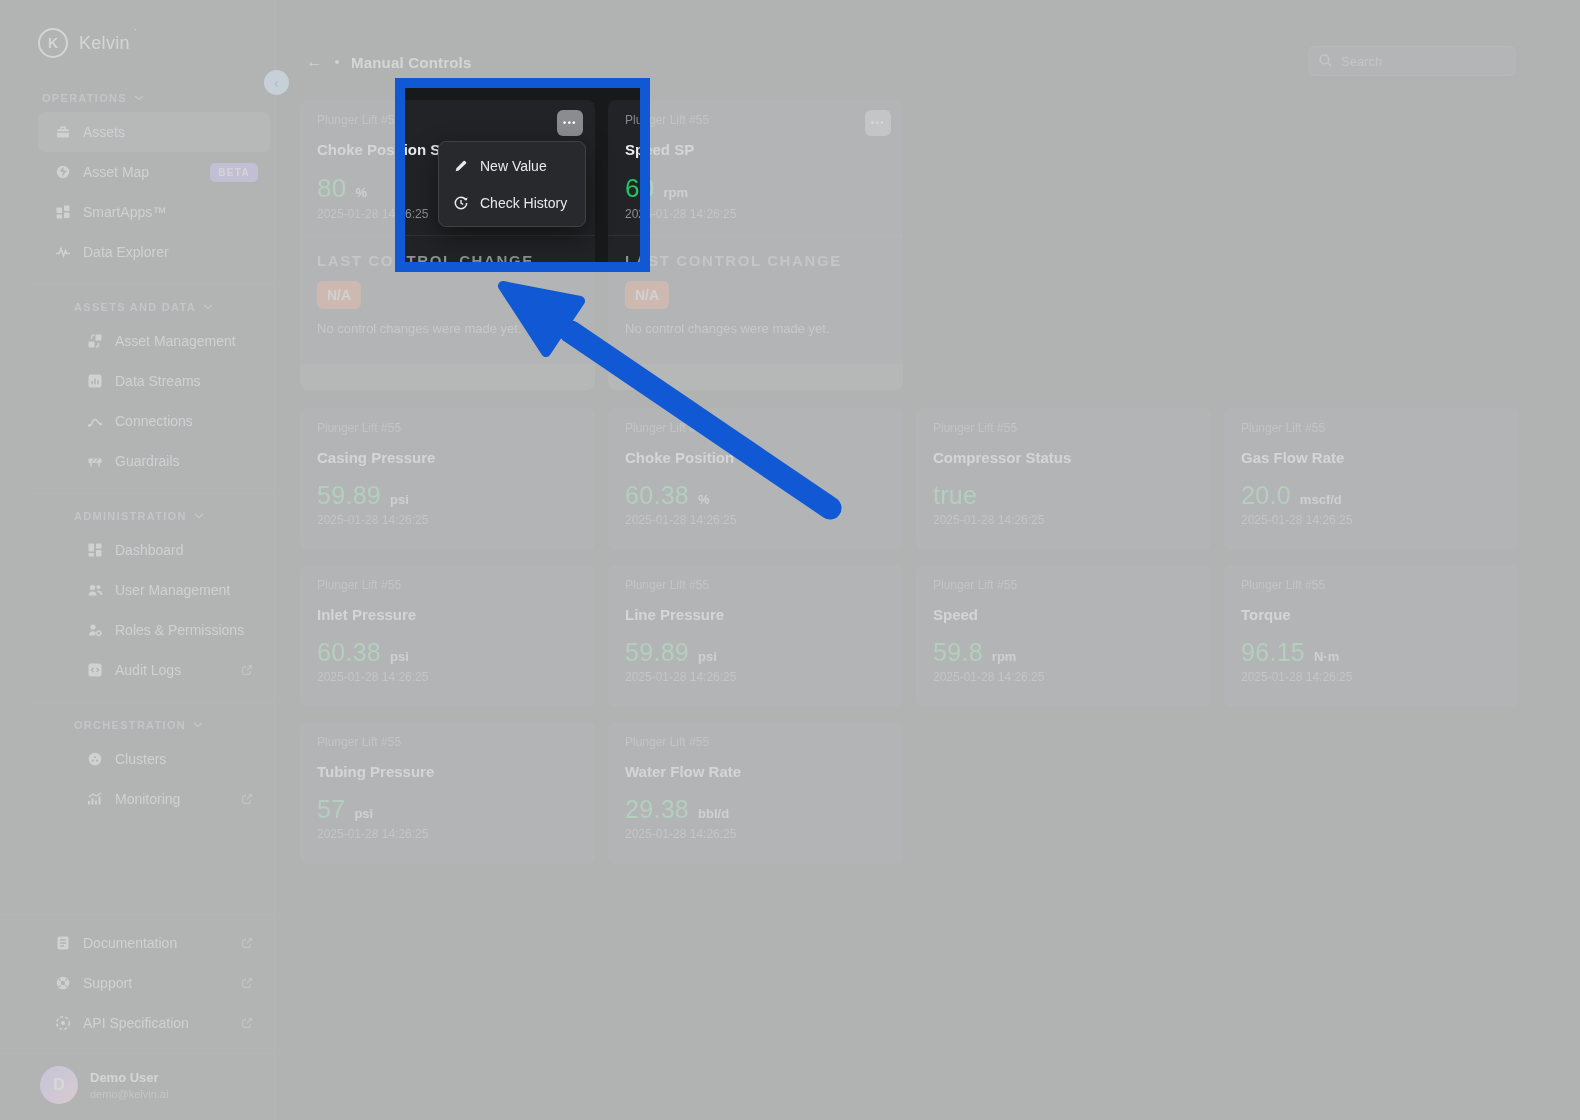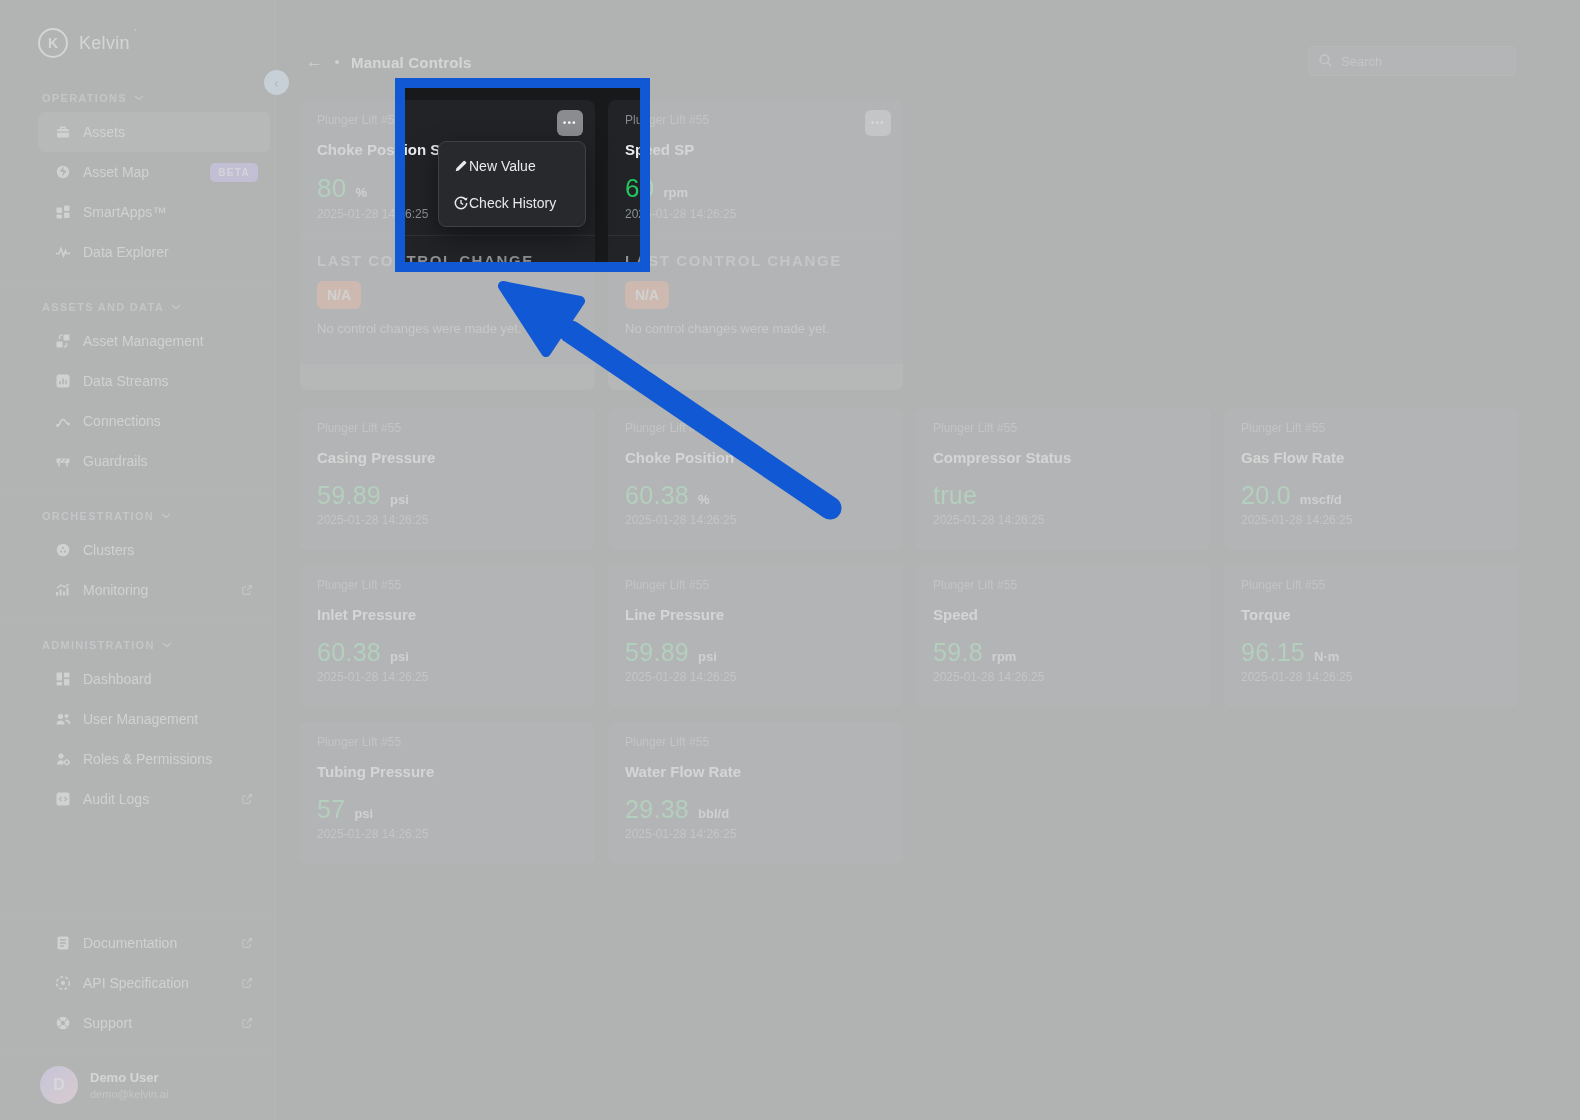--- a/index.html
+++ b/index.html
@@ -19,21 +19,21 @@
   .logo-row { display:flex; align-items:center; gap:11px; padding:28px 0 10px 38px; }
   .logo-circle {
     width:30px; height:30px; border:2px solid #e9ebed; border-radius:50%;
     display:flex; align-items:center; justify-content:center;
     font-size:14px; font-weight:bold; color:#e9ebed; box-sizing:border-box;
   }
   .brand-name { font-size:18px; color:#e9ebed; letter-spacing:.3px; }
   .brand-mark { font-size:13px; color:#e9ebed; align-self:flex-start; margin:-2px 0 0 -7px; }
 
   .nav-section { padding-top:12px; margin-top:8px; }
-  .nav-section.divided { border-top:1px solid rgba(255,255,255,.07); margin-top:12px; }
+  .nav-section.divided { border-top:1px solid rgba(255,255,255,.07); margin-top:12px;margin-left:32px; }
   .section-header {
     display:flex; align-items:center; gap:7px; padding:4px 0 8px 42px;
     font-size:11px; font-weight:bold; letter-spacing:1.3px; color:#8f9296;
   }
   .nav-item {
     height:40px; margin:0 5px 0 38px; border-radius:7px;
     display:flex; align-items:center; padding-left:16px; gap:11px;
     color:#d5d7d9; font-size:14px; cursor:pointer;
   }
   .nav-item.active { background:#3a3d41; }
@@ -113,21 +113,21 @@
     position:absolute; left:264px; top:70px; width:25px; height:25px; border-radius:50%;
     background:#9dc6f9; color:#2d6fd2; display:flex; align-items:center; justify-content:center;
     font-size:15px; font-weight:bold; z-index:10; cursor:pointer;
   }
   .context-menu {
     position:absolute; left:438px; top:141px; width:148px; box-sizing:border-box;
     background:#28292c; border:1px solid #3f4144; border-radius:8px; padding:5px 0;
     box-shadow:0 10px 28px rgba(0,0,0,.45); z-index:20;
   }
   .menu-item {
-    height:37px; display:flex; align-items:center; padding:0 14px;
+    height:37px; display:flex; align-items:center; gap:11px; padding:0 14px;
     color:#e9eaec; font-size:14px; cursor:pointer;
   }
   .menu-icon { width:16px; display:flex; color:#e9eaec; }
 
   
   .highlight-box {
     position:absolute; left:395px; top:78px; width:255px; height:194px; box-sizing:border-box;
     border:10px solid #1159d4;
     box-shadow:0 0 0 2600px rgba(207,208,209,0.84);
     z-index:40; pointer-events:none;
@@ -237,20 +237,77 @@
             <path d="M4 10v3.5M12 10v3.5" stroke="currentColor" stroke-width="1.5"></path>
             <path d="M4.5 9.5l3-4M8.5 9.5l3-4" stroke="#1a1c1e" stroke-width="1.2"></path>
           </svg>
       </span>
       <span>Guardrails</span>
     </div>
   </div>
 
   <div class="nav-section divided">
     <div class="section-header">
+      <span>ADMINISTRATION</span>
+      <svg width="10" height="6" viewBox="0 0 10 6">
+          <path d="M1 1l4 3.6L9 1" stroke="currentColor" stroke-width="1.4" fill="none"></path>
+        </svg>
+    </div>
+    <div class="nav-item">
+      <span class="nav-icon">
+        <svg width="16" height="16" viewBox="0 0 16 16">
+            <rect x="1.5" y="1.5" width="5.5" height="8" rx="1" fill="currentColor"></rect>
+            <rect x="9" y="1.5" width="5.5" height="5" rx="1" fill="currentColor"></rect>
+            <rect x="1.5" y="11" width="5.5" height="3.5" rx="1" fill="currentColor"></rect>
+            <rect x="9" y="8" width="5.5" height="6.5" rx="1" fill="currentColor"></rect>
+          </svg>
+      </span>
+      <span>Dashboard</span>
+    </div>
+    <div class="nav-item">
+      <span class="nav-icon">
+        <svg width="16" height="16" viewBox="0 0 16 16">
+            <circle cx="5.5" cy="5.5" r="2.6" fill="currentColor"></circle>
+            <path d="M1.5 13.5c0-2.5 1.8-4 4-4s4 1.5 4 4z" fill="currentColor"></path>
+            <circle cx="11.5" cy="5" r="2" fill="currentColor"></circle>
+            <path d="M10.5 9.3c2.3 0 4 1.4 4 3.8" stroke="currentColor" stroke-width="1.8" fill="none"></path>
+          </svg>
+      </span>
+      <span>User Management</span>
+    </div>
+    <div class="nav-item">
+      <span class="nav-icon">
+        <svg width="16" height="16" viewBox="0 0 16 16">
+            <circle cx="6" cy="5" r="2.6" fill="currentColor"></circle>
+            <path d="M2 13.5c0-2.6 1.8-4.2 4-4.2 1 0 1.9.3 2.6.9l-.4 3.3z" fill="currentColor"></path>
+            <circle cx="11.8" cy="11.3" r="2.1" stroke="currentColor" stroke-width="1.3" fill="none"></circle>
+            <path d="M11.8 8.1v1.2M11.8 13.3v1.2M15 11.3h-1.2M9.8 11.3H8.6" stroke="currentColor" stroke-width="1.2"></path>
+          </svg>
+      </span>
+      <span>Roles &amp; Permissions</span>
+    </div>
+    <div class="nav-item">
+      <span class="nav-icon">
+        <svg width="16" height="16" viewBox="0 0 16 16">
+            <rect x="1.5" y="1.5" width="13" height="13" rx="2.5" fill="currentColor"></rect>
+            <path d="M6.5 6 4.5 8l2 2M9.5 6l2 2-2 2" stroke="#1a1c1e" stroke-width="1.4" fill="none"></path>
+          </svg>
+      </span>
+      <span>Audit Logs</span>
+      <span class="ext-icon">
+        <svg width="14" height="14" viewBox="0 0 16 16">
+            <path d="M7 4.5H4.6A1.6 1.6 0 0 0 3 6.1v5.3A1.6 1.6 0 0 0 4.6 13h5.3a1.6 1.6 0 0 0 1.6-1.6V9" stroke="currentColor" stroke-width="1.3" fill="none"></path>
+            <path d="M9.8 3H13v3.2M12.8 3.2 7.6 8.4" stroke="currentColor" stroke-width="1.3" fill="none"></path>
+          </svg>
+      </span>
+    </div>
+  </div>
+
+  <div class="nav-section divided">
+    <div class="section-header">
       <span>ORCHESTRATION</span>
       <svg width="10" height="6" viewBox="0 0 10 6">
           <path d="M1 1l4 3.6L9 1" stroke="currentColor" stroke-width="1.4" fill="none"></path>
         </svg>
     </div>
     <div class="nav-item">
       <span class="nav-icon">
         <svg width="16" height="16" viewBox="0 0 16 16">
             <circle cx="8" cy="8" r="6.3" fill="currentColor"></circle>
             <circle cx="8" cy="6" r="1.1" fill="#1a1c1e"></circle>
@@ -270,77 +327,20 @@
       <span>Monitoring</span>
       <span class="ext-icon">
         <svg width="14" height="14" viewBox="0 0 16 16">
             <path d="M7 4.5H4.6A1.6 1.6 0 0 0 3 6.1v5.3A1.6 1.6 0 0 0 4.6 13h5.3a1.6 1.6 0 0 0 1.6-1.6V9" stroke="currentColor" stroke-width="1.3" fill="none"></path>
             <path d="M9.8 3H13v3.2M12.8 3.2 7.6 8.4" stroke="currentColor" stroke-width="1.3" fill="none"></path>
           </svg>
       </span>
     </div>
   </div>
 
-  <div class="nav-section divided">
-    <div class="section-header">
-      <span>ADMINISTRATION</span>
-      <svg width="10" height="6" viewBox="0 0 10 6">
-          <path d="M1 1l4 3.6L9 1" stroke="currentColor" stroke-width="1.4" fill="none"></path>
-        </svg>
-    </div>
-    <div class="nav-item">
-      <span class="nav-icon">
-        <svg width="16" height="16" viewBox="0 0 16 16">
-            <rect x="1.5" y="1.5" width="5.5" height="8" rx="1" fill="currentColor"></rect>
-            <rect x="9" y="1.5" width="5.5" height="5" rx="1" fill="currentColor"></rect>
-            <rect x="1.5" y="11" width="5.5" height="3.5" rx="1" fill="currentColor"></rect>
-            <rect x="9" y="8" width="5.5" height="6.5" rx="1" fill="currentColor"></rect>
-          </svg>
-      </span>
-      <span>Dashboard</span>
-    </div>
-    <div class="nav-item">
-      <span class="nav-icon">
-        <svg width="16" height="16" viewBox="0 0 16 16">
-            <circle cx="5.5" cy="5.5" r="2.6" fill="currentColor"></circle>
-            <path d="M1.5 13.5c0-2.5 1.8-4 4-4s4 1.5 4 4z" fill="currentColor"></path>
-            <circle cx="11.5" cy="5" r="2" fill="currentColor"></circle>
-            <path d="M10.5 9.3c2.3 0 4 1.4 4 3.8" stroke="currentColor" stroke-width="1.8" fill="none"></path>
-          </svg>
-      </span>
-      <span>User Management</span>
-    </div>
-    <div class="nav-item">
-      <span class="nav-icon">
-        <svg width="16" height="16" viewBox="0 0 16 16">
-            <circle cx="6" cy="5" r="2.6" fill="currentColor"></circle>
-            <path d="M2 13.5c0-2.6 1.8-4.2 4-4.2 1 0 1.9.3 2.6.9l-.4 3.3z" fill="currentColor"></path>
-            <circle cx="11.8" cy="11.3" r="2.1" stroke="currentColor" stroke-width="1.3" fill="none"></circle>
-            <path d="M11.8 8.1v1.2M11.8 13.3v1.2M15 11.3h-1.2M9.8 11.3H8.6" stroke="currentColor" stroke-width="1.2"></path>
-          </svg>
-      </span>
-      <span>Roles &amp; Permissions</span>
-    </div>
-    <div class="nav-item">
-      <span class="nav-icon">
-        <svg width="16" height="16" viewBox="0 0 16 16">
-            <rect x="1.5" y="1.5" width="13" height="13" rx="2.5" fill="currentColor"></rect>
-            <path d="M6.5 6 4.5 8l2 2M9.5 6l2 2-2 2" stroke="#1a1c1e" stroke-width="1.4" fill="none"></path>
-          </svg>
-      </span>
-      <span>Audit Logs</span>
-      <span class="ext-icon">
-        <svg width="14" height="14" viewBox="0 0 16 16">
-            <path d="M7 4.5H4.6A1.6 1.6 0 0 0 3 6.1v5.3A1.6 1.6 0 0 0 4.6 13h5.3a1.6 1.6 0 0 0 1.6-1.6V9" stroke="currentColor" stroke-width="1.3" fill="none"></path>
-            <path d="M9.8 3H13v3.2M12.8 3.2 7.6 8.4" stroke="currentColor" stroke-width="1.3" fill="none"></path>
-          </svg>
-      </span>
-    </div>
-  </div>
-
   <div class="sidebar-spacer"></div>
 
   <div class="footer-links">
     <div class="nav-item">
       <span class="nav-icon">
         <svg width="16" height="16" viewBox="0 0 16 16">
             <rect x="2.5" y="1.5" width="11" height="13" rx="1.8" fill="currentColor"></rect>
             <path d="M5 5h6M5 8h6M5 11h4" stroke="#1a1c1e" stroke-width="1.3"></path>
           </svg>
       </span>
@@ -348,41 +348,41 @@
       <span class="ext-icon">
         <svg width="14" height="14" viewBox="0 0 16 16">
             <path d="M7 4.5H4.6A1.6 1.6 0 0 0 3 6.1v5.3A1.6 1.6 0 0 0 4.6 13h5.3a1.6 1.6 0 0 0 1.6-1.6V9" stroke="currentColor" stroke-width="1.3" fill="none"></path>
             <path d="M9.8 3H13v3.2M12.8 3.2 7.6 8.4" stroke="currentColor" stroke-width="1.3" fill="none"></path>
           </svg>
       </span>
     </div>
     <div class="nav-item">
       <span class="nav-icon">
         <svg width="16" height="16" viewBox="0 0 16 16">
-            <circle cx="8" cy="8" r="6.3" stroke="currentColor" stroke-width="1.5" fill="none" stroke-dasharray="3 2.2"></circle>
-            <circle cx="8" cy="8" r="2" fill="currentColor"></circle>
-          </svg>
-      </span>
-      <span>API Specification</span>
+            <circle cx="8" cy="8" r="6.3" fill="currentColor"></circle>
+            <circle cx="8" cy="8" r="2.2" fill="#1a1c1e"></circle>
+            <path d="M3.6 3.6l2.2 2.2M12.4 3.6l-2.2 2.2M3.6 12.4l2.2-2.2M12.4 12.4l-2.2-2.2" stroke="#1a1c1e" stroke-width="1.2"></path>
+          </svg>
+      </span>
+      <span>Support</span>
       <span class="ext-icon">
         <svg width="14" height="14" viewBox="0 0 16 16">
             <path d="M7 4.5H4.6A1.6 1.6 0 0 0 3 6.1v5.3A1.6 1.6 0 0 0 4.6 13h5.3a1.6 1.6 0 0 0 1.6-1.6V9" stroke="currentColor" stroke-width="1.3" fill="none"></path>
             <path d="M9.8 3H13v3.2M12.8 3.2 7.6 8.4" stroke="currentColor" stroke-width="1.3" fill="none"></path>
           </svg>
       </span>
     </div>
     <div class="nav-item">
       <span class="nav-icon">
         <svg width="16" height="16" viewBox="0 0 16 16">
-            <circle cx="8" cy="8" r="6.3" fill="currentColor"></circle>
-            <circle cx="8" cy="8" r="2.2" fill="#1a1c1e"></circle>
-            <path d="M3.6 3.6l2.2 2.2M12.4 3.6l-2.2 2.2M3.6 12.4l2.2-2.2M12.4 12.4l-2.2-2.2" stroke="#1a1c1e" stroke-width="1.2"></path>
-          </svg>
-      </span>
-      <span>Support</span>
+            <circle cx="8" cy="8" r="6.3" stroke="currentColor" stroke-width="1.5" fill="none" stroke-dasharray="3 2.2"></circle>
+            <circle cx="8" cy="8" r="2" fill="currentColor"></circle>
+          </svg>
+      </span>
+      <span>API Specification</span>
       <span class="ext-icon">
         <svg width="14" height="14" viewBox="0 0 16 16">
             <path d="M7 4.5H4.6A1.6 1.6 0 0 0 3 6.1v5.3A1.6 1.6 0 0 0 4.6 13h5.3a1.6 1.6 0 0 0 1.6-1.6V9" stroke="currentColor" stroke-width="1.3" fill="none"></path>
             <path d="M9.8 3H13v3.2M12.8 3.2 7.6 8.4" stroke="currentColor" stroke-width="1.3" fill="none"></path>
           </svg>
       </span>
     </div>
   </div>
 
   <div class="user-row">

